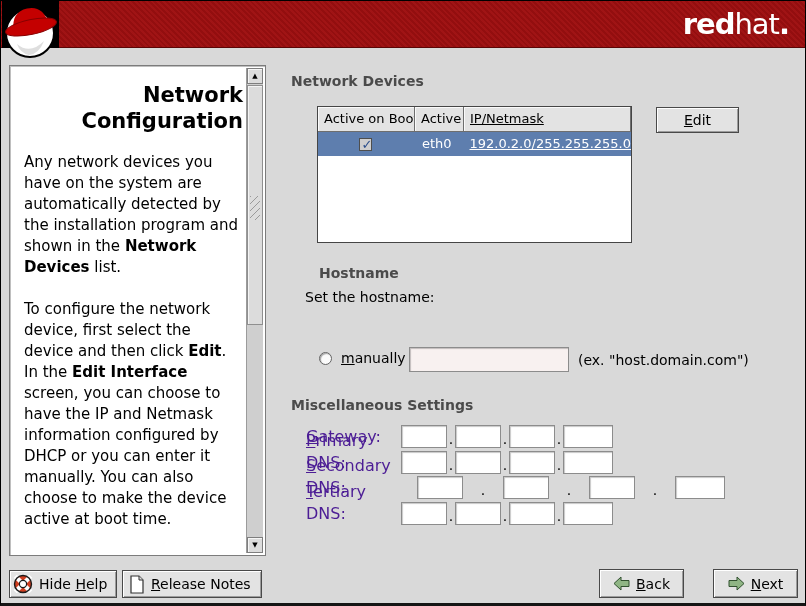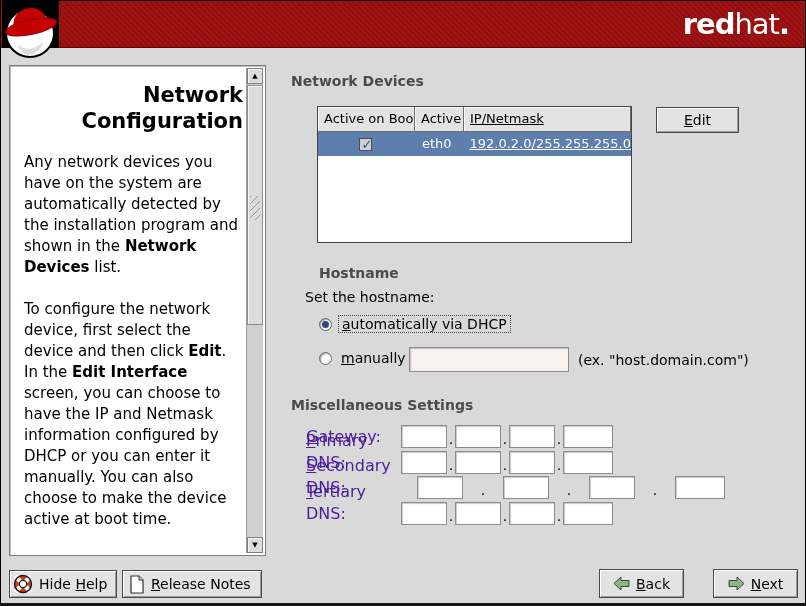--- a/index.html
+++ b/index.html
@@ -161,24 +161,20 @@
     </div>
   </div>
 
   <div class="btn" style="left:655px; top:106px; width:83px; height:26px;">
     <span><span class="u">E</span><span>dit</span></span>
   </div>
 
   <div class="section-label" style="left:290px; top:264px;margin-left:28px;">Hostname</div>
   <div class="plain-label" style="left:304px; top:288px;">Set the hostname:</div>
 
-  <div class="radio-row" style="left:318px; top:314px;">
-    <div class="radio sel"></div>
-    <div class="radio-label focus-rect"><span class="u">a</span><span>utomatically via DHCP</span></div>
-  </div>
 
   <div class="radio-row" style="left:318px; top:348px;">
     <div class="radio"></div>
     <div class="radio-label"><span class="u">m</span><span>anually</span></div>
   </div>
   <input class="entry disabled" style="left: 408px; top: 346px; width: 160px; height: 25px;" value="">
   <div class="plain-label" style="left:577px; top:351px;">(ex. "host.domain.com")</div>
 
   <div class="section-label" style="left:290px; top:396px;">Miscellaneous Settings</div>
 

